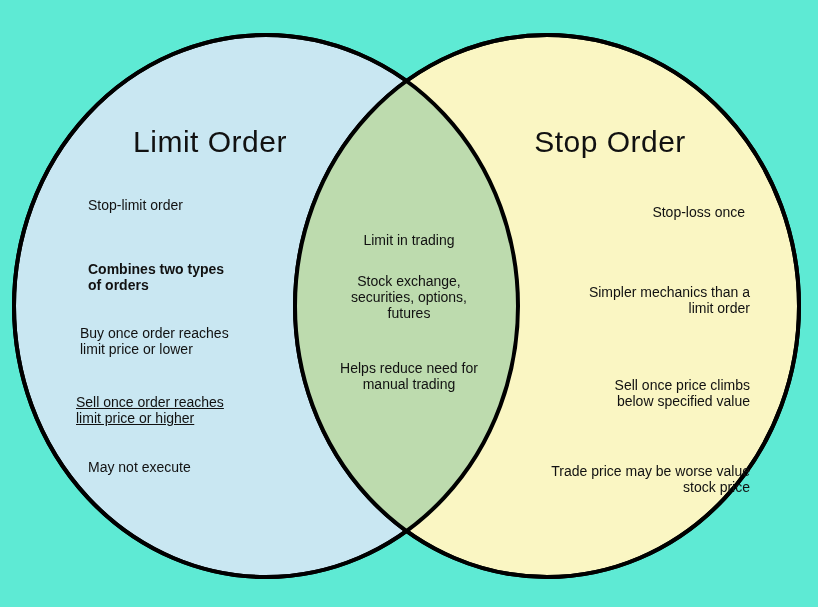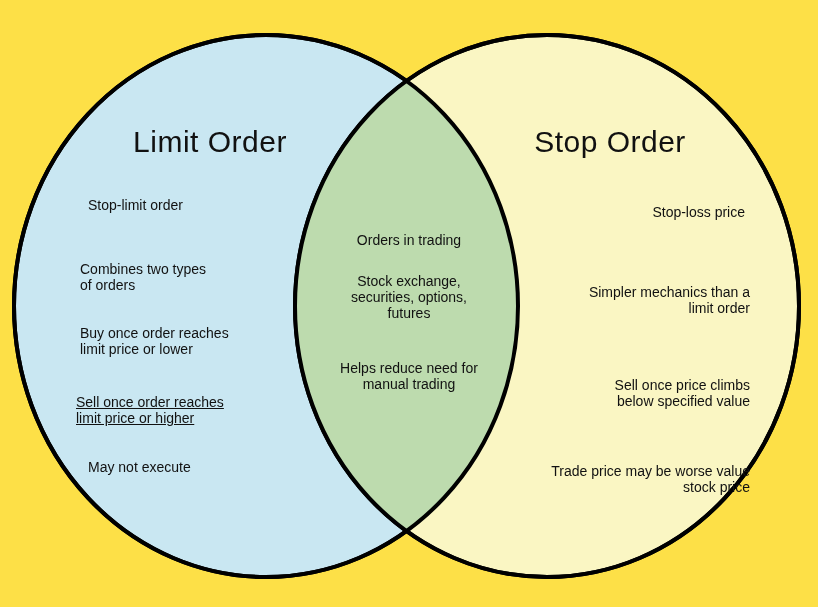--- a/index.html
+++ b/index.html
@@ -1,20 +1,20 @@
 <!DOCTYPE html>
 <html><head>
 <meta charset="utf-8">
 <style>
   html, body { margin: 0; padding: 0; background: #ffffff; }
   .stage {
     position: relative;
     width: 818px;
     height: 607px;
-    background: #fde047;
+    background: #5eead4;
     font-family: "Liberation Sans", sans-serif;
     color: #111111;
     overflow: hidden;
   }
   .venn-svg { position: absolute; left: 0; top: 0; width: 818px; height: 607px; }
   .outlined { stroke: #000000; stroke-width: 4; }
   .outline-only { fill: none; stroke: #000000; stroke-width: 4; }
 
   .title {
     position: absolute;
@@ -26,21 +26,21 @@
   .right-title { left: 485px; top: 125px; width: 250px; text-align: center; }
 
   .txt {
     position: absolute;
     font-size: 14px;
     line-height: 1.16;
     white-space: pre-line;
   }
   
   .li0 { left: 88px; top: 197px; }
-  .li1 { left: 80px; top: 261px; }
+  .li1 { left: 88px; top: 261px; font-weight: bold; }
   .li2 { left: 80px; top: 325px; }
   .li3 { left: 76px; top: 394px; text-decoration: underline; }
   .li4 { left: 88px; top: 459px; }
   
   .ci  { left: 309px; width: 200px; text-align: center; }
   .ci0 { top: 232px; }
   .ci1 { top: 273px; }
   .ci2 { top: 360px; }
   
   .ri  { right: 68px; width: 340px; text-align: right; }
@@ -75,28 +75,28 @@
 
   <div class="txt li0">Stop-limit order</div>
   <div class="txt li1">Combines two types
 of orders</div>
   <div class="txt li2">Buy once order reaches
 limit price or lower</div>
   <div class="txt li3">Sell once order reaches
 limit price or higher</div>
   <div class="txt li4">May not execute</div>
 
-  <div class="txt ci ci0">Orders in trading</div>
+  <div class="txt ci ci0">Limit in trading</div>
   <div class="txt ci ci1">Stock exchange,
 securities, options,
 futures</div>
   <div class="txt ci ci2">Helps reduce need for
 manual trading</div>
 
-  <div class="txt ri ri0">Stop-loss price</div>
+  <div class="txt ri ri0">Stop-loss once</div>
   <div class="txt ri ri1">Simpler mechanics than a
 limit order</div>
   <div class="txt ri ri3">Sell once price climbs
 below specified value</div>
   <div class="txt ri ri4">Trade price may be worse value
 stock price</div>
 
 </div>
 
 </body></html>

